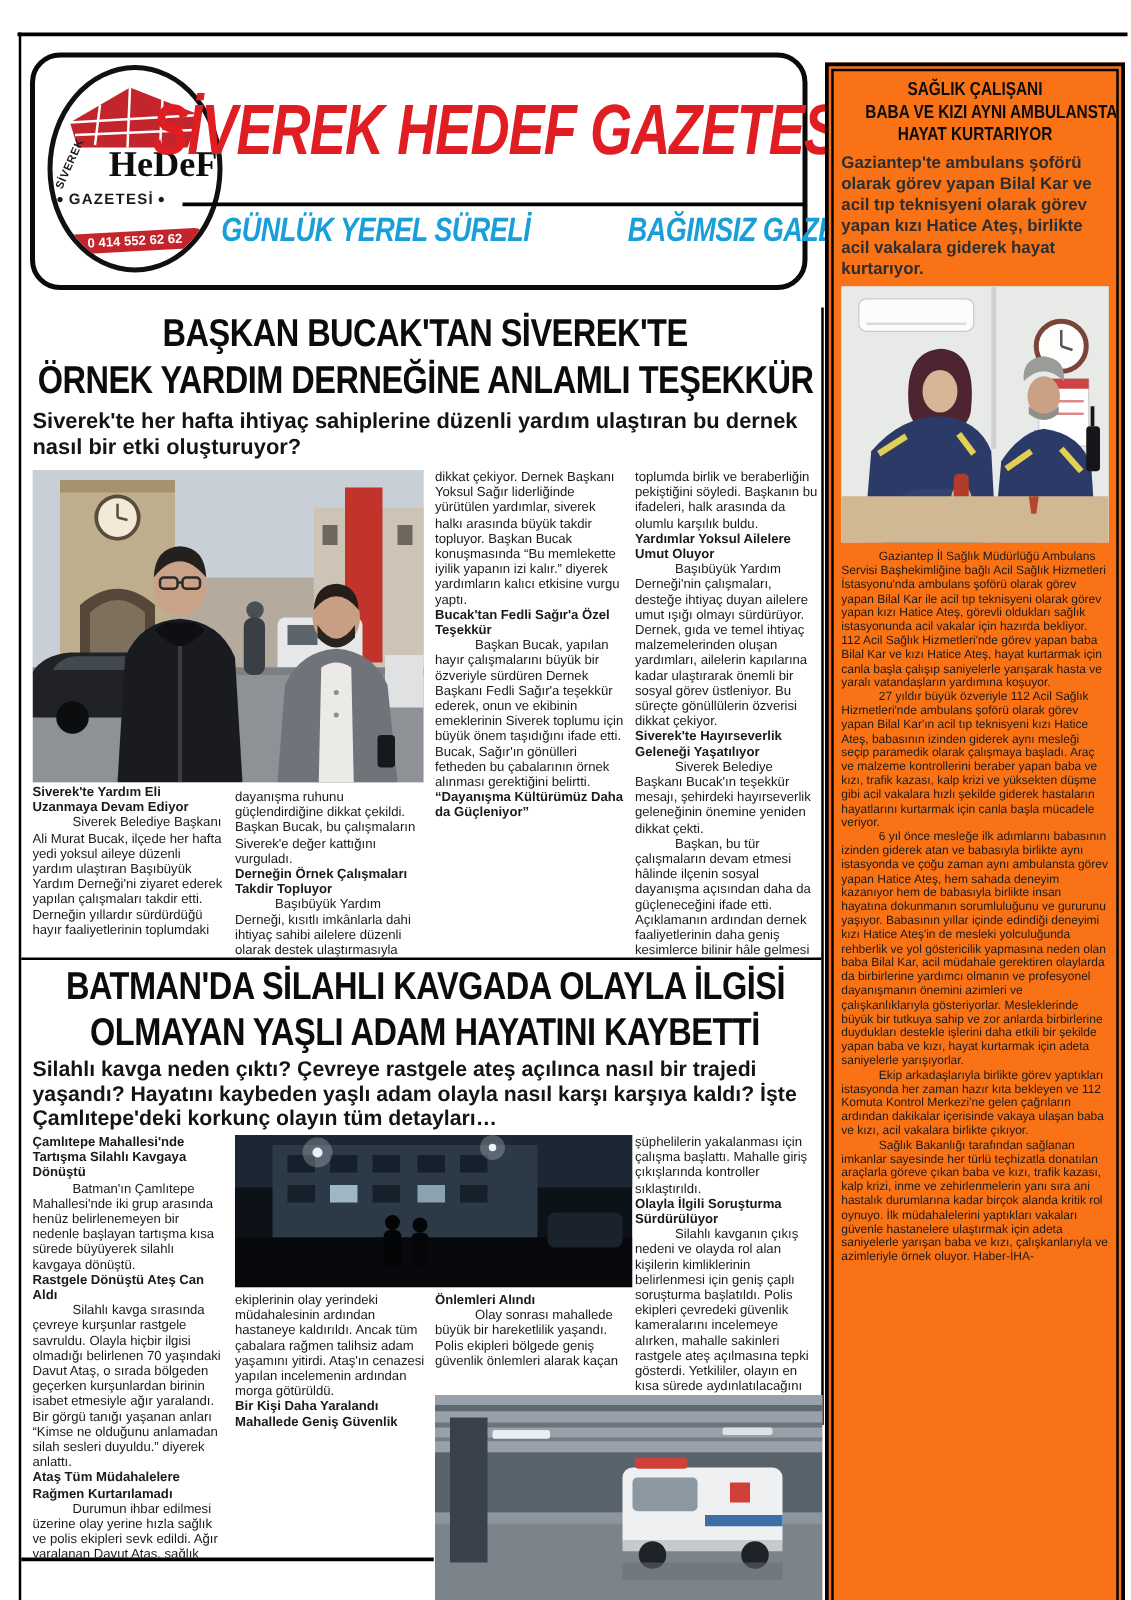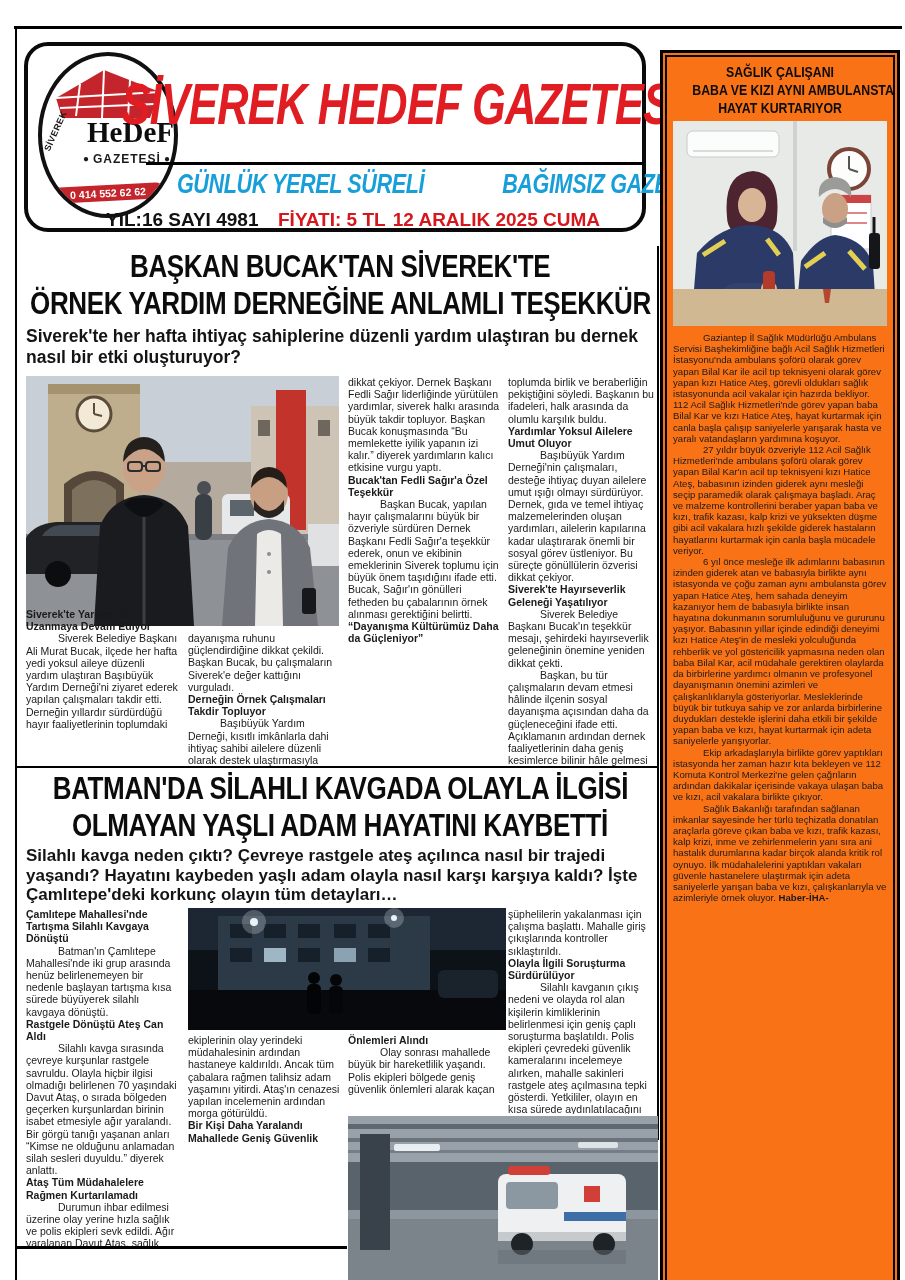--- a/index.html
+++ b/index.html
@@ -15,21 +15,21 @@
   
   .masthead{position:absolute;left:24px;top:42px;width:614px;height:182px;
             border:4px solid #0a0a0a;border-radius:24px;background:#fff}
   .logo{position:absolute;left:10px;top:6px;width:132px;height:158px;border:4px solid #111;
         border-radius:50%;background:#fff;overflow:hidden}
   .logo-roof{position:absolute;left:8px;top:10px;width:116px;height:56px}
   .logo-siverek{position:absolute;left:-8px;top:70px;transform:rotate(-66deg);
                 font-size:9px;font-weight:700;letter-spacing:.5px}
   .logo-hedef{position:absolute;top:60px;width:100%;text-align:right;
               font-family:"Liberation Serif",serif;font-weight:700;font-size:29px;color:#0d0d0d}
-  .logo-gaz{position:absolute;top:96px;width:100%;text-align:right;font-weight:900;font-size:12px;letter-spacing:1px}
+  .logo-gaz{position:absolute;top:96px;width:100%;text-align:left;font-weight:900;font-size:12px;letter-spacing:1px}
   .logo-gaz::before,.logo-gaz::after{content:"●";font-size:10px;margin:0 3px;position:relative;top:-1px}
   .logo-phone{position:absolute;left:10px;right:10px;bottom:13px;background:#c4242b;color:#fff;
               border-radius:9px;text-align:center;font-size:10.5px;font-weight:700;padding:2px 0;transform:rotate(-3deg)}
   .mast-title{position:absolute;left:138px;top:4px;width:472px;height:108px;
               display:flex;align-items:center;justify-content:center}
   .mast-title span{display:inline-block;white-space:nowrap;font-size:57px;font-weight:900;font-style:italic;
                    color:#e01d23;transform:scaleX(.76);letter-spacing:-1px}
   .mast-rule{left:118px;top:116px;width:498px;height:3px}
   .mast-sub{position:absolute;left:118px;top:123px;width:498px;text-align:center;white-space:nowrap}
   .mast-sub span{display:inline-block;font-size:27px;font-weight:900;font-style:italic;color:#189fd9;
@@ -48,22 +48,22 @@
   .hl2{left:24px;top:770px;width:632px}
   .standfirst{position:absolute;margin:0;font-weight:700;color:#141414}
   .sf1{left:26px;top:326px;width:628px;font-size:17.5px;line-height:21px}
   .sf2{left:26px;top:846px;width:628px;font-size:17px;line-height:19.5px}
 
   
   .col{position:absolute;font-size:10.5px;line-height:12.2px;overflow:hidden}
   .col .bp{margin:0;text-indent:32px}
   .col .bp.noind{text-indent:0}
   .col .subhd{font-weight:700}
-  .byline{font-weight:700}
-  .a1c1{left:26px;top:608px;width:153px;height:134px}
+  .byline{font-weight:400}
+  .a1c1{left:26px;top:628px;width:153px;height:134px}
   .a1c2{left:188px;top:632px;width:153px;height:134px}
   .a1c3{left:348px;top:376px;width:153px;height:390px}
   .a1c4{left:508px;top:376px;width:148px;height:390px}
   .a2c1{left:26px;top:908px;width:154px;height:338px}
   .a2c2{left:188px;top:1034px;width:154px;height:212px}
   .a2c3{left:348px;top:1034px;width:154px;height:78px}
   .a2c4{left:508px;top:908px;width:148px;height:206px}
 
   
   .photo{position:absolute;overflow:hidden;background:#ddd}
@@ -109,25 +109,20 @@
       <div class="logo-gaz">GAZETESİ</div>
       <div class="logo-phone">0 414 552 62 62</div>
     </div>
     <div class="mast-title">
       <span>SİVEREK HEDEF GAZETESİ</span>
     </div>
     <div class="rule mast-rule"></div>
     <div class="mast-sub">
       <span>GÜNLÜK YEREL SÜRELİ</span>
       <span>BAĞIMSIZ GAZETE</span>
-    </div>
-    <div class="mast-info">
-      <span class="mi-issue">YIL:16  SAYI 4981</span>
-      <span class="mi-price">FİYATI: 5 TL</span>
-      <span class="mi-date">12 ARALIK 2025 CUMA</span>
     </div>
   </header>
 
   <section>
     <h1 class="hl hl1">
       <div class="hl-line">BAŞKAN BUCAK'TAN SİVEREK'TE</div>
       <div class="hl-line">ÖRNEK YARDIM DERNEĞİNE ANLAMLI TEŞEKKÜR</div>
     </h1>
     <p class="standfirst sf1">Siverek'te her hafta ihtiyaç sahiplerine düzenli yardım ulaştıran bu dernek nasıl bir etki oluşturuyor?</p>
 
@@ -179,21 +174,21 @@
     <div class="col a1c1">
         <div class="subhd">Siverek'te Yardım Eli Uzanmaya Devam Ediyor</div>
         <p class="bp">Siverek Belediye Başkanı Ali Murat Bucak, ilçede her hafta yedi yoksul aileye düzenli yardım ulaştıran Başıbüyük Yardım Derneği'ni ziyaret ederek yapılan çalışmaları takdir etti. Derneğin yıllardır sürdürdüğü hayır faaliyetlerinin toplumdaki</p>
       </div>
     <div class="col a1c2">
         <p class="bp noind">dayanışma ruhunu güçlendirdiğine dikkat çekildi. Başkan Bucak, bu çalışmaların Siverek'e değer kattığını vurguladı.</p>
         <div class="subhd">Derneğin Örnek Çalışmaları Takdir Topluyor</div>
         <p class="bp">Başıbüyük Yardım Derneği, kısıtlı imkânlarla dahi ihtiyaç sahibi ailelere düzenli olarak destek ulaştırmasıyla</p>
       </div>
     <div class="col a1c3">
-        <p class="bp noind">dikkat çekiyor. Dernek Başkanı Fedli Sağır liderliğinde yürütülen yardımlar, siverek halkı arasında büyük takdir topluyor. Başkan Bucak konuşmasında “Bu memlekette iyilik yapanın izi kalır.” diyerek yardımların kalıcı etkisine vurgu yaptı.</p>
+        <p class="bp noind">dikkat çekiyor. Dernek Başkanı Yoksul Sağır liderliğinde yürütülen yardımlar, siverek halkı arasında büyük takdir topluyor. Başkan Bucak konuşmasında “Bu memlekette iyilik yapanın izi kalır.” diyerek yardımların kalıcı etkisine vurgu yaptı.</p>
         <div class="subhd">Bucak'tan Fedli Sağır'a Özel Teşekkür</div>
         <p class="bp">Başkan Bucak, yapılan hayır çalışmalarını büyük bir özveriyle sürdüren Dernek Başkanı Fedli Sağır'a teşekkür ederek, onun ve ekibinin emeklerinin Siverek toplumu için büyük önem taşıdığını ifade etti. Bucak, Sağır'ın gönülleri fetheden bu çabalarının örnek alınması gerektiğini belirtti.</p>
         <div class="subhd">“Dayanışma Kültürümüz Daha da Güçleniyor”</div>
       </div>
     <div class="col a1c4">
         <p class="bp noind">toplumda birlik ve beraberliğin pekiştiğini söyledi. Başkanın bu ifadeleri, halk arasında da olumlu karşılık buldu.</p>
         <div class="subhd">Yardımlar Yoksul Ailelere Umut Oluyor</div>
         <p class="bp">Başıbüyük Yardım Derneği'nin çalışmaları, desteğe ihtiyaç duyan ailelere umut ışığı olmayı sürdürüyor. Dernek, gıda ve temel ihtiyaç malzemelerinden oluşan yardımları, ailelerin kapılarına kadar ulaştırarak önemli bir sosyal görev üstleniyor. Bu süreçte gönüllülerin özverisi dikkat çekiyor.</p>
         <div class="subhd">Siverek'te Hayırseverlik Geleneği Yaşatılıyor</div>
         <p class="bp">Siverek Belediye Başkanı Bucak'ın teşekkür mesajı, şehirdeki hayırseverlik geleneğinin önemine yeniden dikkat çekti.</p>
@@ -287,20 +282,21 @@
       </div>
   </section>
 
   <aside class="sidebar-outer">
     <div class="sidebar">
       <h2 class="sb-title">
         <div>SAĞLIK ÇALIŞANI</div>
         <div>BABA VE KIZI AYNI AMBULANSTA</div>
         <div>HAYAT KURTARIYOR</div>
       </h2>
+      <p class="sb-lead">Gaziantep'te ambulans şoförü olarak görev yapan Bilal Kar ve acil tıp teknisyeni olarak görev yapan kızı Hatice Ateş, birlikte acil vakalara giderek hayat kurtarıyor.</p>
 
       <div class="photo photo-b">
         <svg viewBox="0 0 214 205" preserveAspectRatio="none">
           <rect width="214" height="205" fill="#e8eae7"></rect>
           <rect x="120" y="0" width="4" height="130" fill="#cfd2cf"></rect>
           <rect x="14" y="10" width="92" height="26" rx="6" fill="#fbfcfc" stroke="#c8ccc9"></rect>
           <line x1="20" y1="30" x2="100" y2="30" stroke="#d9dcd9" stroke-width="2"></line>
           <circle cx="176" cy="48" r="20" fill="#fdfdfb" stroke="#7a4438" stroke-width="4"></circle>
           <line x1="176" y1="48" x2="176" y2="35" stroke="#555" stroke-width="2"></line>
           <line x1="176" y1="48" x2="185" y2="51" stroke="#555" stroke-width="2"></line>

